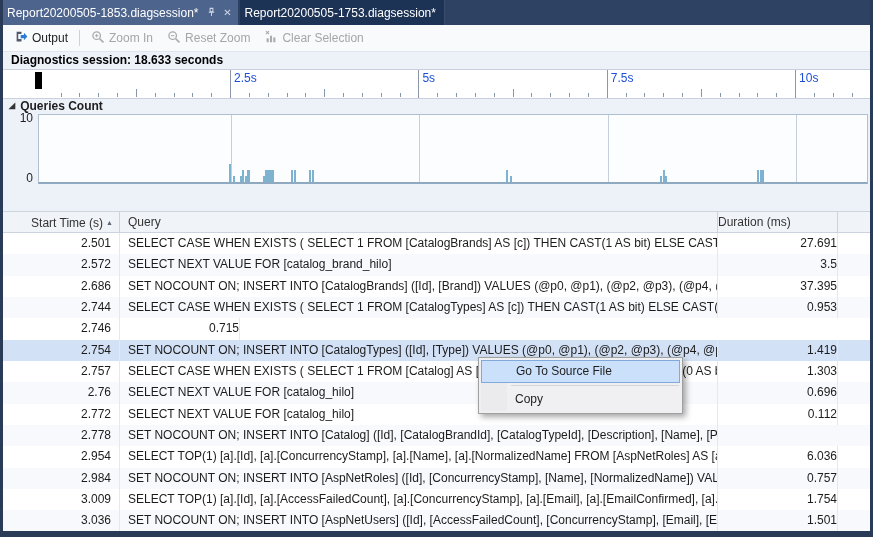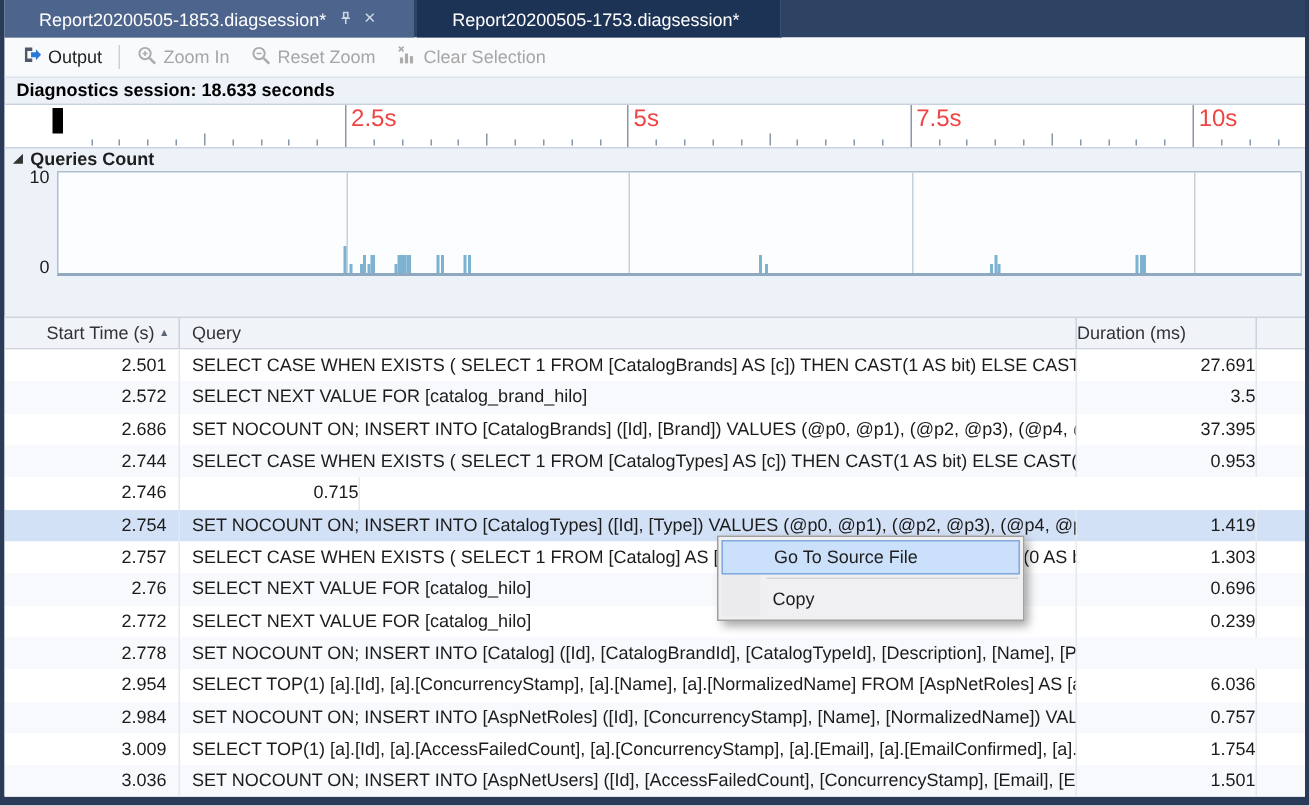--- a/index.html
+++ b/index.html
@@ -1,21 +1,21 @@
 <!DOCTYPE html>
 <html><head>
 <meta charset="utf-8">
 <style>
   html,body{margin:0;padding:0;background:#fff;}
   .window{position:relative;width:873px;height:537px;background:#2a3b58;font-family:"Liberation Sans",sans-serif;overflow:hidden;}
   .inner{position:absolute;left:3px;top:0;width:867px;height:531px;background:#edf1f8;overflow:hidden;}
 
   
   .tabbar{height:25px;background:#2e4363;display:flex;align-items:stretch;}
-  .tab{display:flex;align-items:center;padding:0 23px;font-size:12px;color:#ffffff;white-space:nowrap;cursor:default;}
+  .tab{display:flex;align-items:center;padding:0 4px;font-size:12px;color:#ffffff;white-space:nowrap;cursor:default;}
   .tab.active{background:#4d648c;}
   .tab.inactive{background:#1d3356;margin-left:2px;border-right:1px solid #3a4d6e;}
   .tab .tab-label{margin-right:4px;}
   .tab-icon{display:inline-flex;align-items:center;justify-content:center;width:14px;height:14px;margin-left:2px;color:#cdd6e4;font-size:10px;line-height:14px;}
 
   
   .toolbar{height:26px;background:#f8fafc;display:flex;align-items:center;padding-left:5px;}
   .tool-btn{display:flex;align-items:center;gap:4px;padding:2px 6px;font-size:12px;border:1px solid transparent;background:transparent;}
   .tool-btn.enabled{color:#1e1e1e;}
   .tool-btn.disabled{color:#a6a6a6;}
@@ -24,21 +24,21 @@
   
   .status{height:17px;line-height:16px;padding-left:8px;font-size:12px;font-weight:bold;color:#000;background:#edf1f8;border-top:1px solid #e0e4ec;}
 
   
   .ruler{position:relative;height:30px;background:#ffffff;border-top:1px solid #c8d1dd;border-bottom:1px solid #c8d1dd;box-sizing:border-box;}
   .ruler .marker{position:absolute;left:32px;top:2px;width:7px;height:17px;background:#000;}
   .ruler .tick{position:absolute;bottom:1px;width:1px;background:#8796a8;}
   .ruler .tick.minor{height:4px;}
   .ruler .tick.med{height:8px;}
   .ruler .lbl-line{position:absolute;top:0;bottom:0;width:1px;background:#8b97a8;}
-  .ruler .lbl{position:absolute;top:1px;font-size:16px;color:#ef4444;}
+  .ruler .lbl{position:absolute;top:1px;font-size:12px;color:#1d4ed8;}
 
   
   .qc-header{height:14px;line-height:14px;font-size:12px;font-weight:bold;color:#1e1e1e;background:#edf1f8;padding-left:6px;display:flex;align-items:center;gap:5px;}
   .qc-header .tri{font-size:8px;color:#333;}
   .chart{position:relative;height:78px;background:#edf1f8;}
   .plot{position:absolute;left:35px;right:2px;top:1px;height:70px;background:#fcfdff;border:1px solid #b0bfcf;border-bottom:2px solid #8fa9c0;box-sizing:border-box;}
   .ylab{position:absolute;width:28px;left:2px;text-align:right;font-size:12px;color:#1e1e1e;}
   .gridline{position:absolute;top:0;bottom:0;width:1px;background:#c6d0db;}
   .bar{position:absolute;bottom:0;width:2px;background:#7db2d0;}
   .gap{height:20px;background:#edf1f8;}
@@ -276,21 +276,21 @@
           </div>
           <div class="row even">
             <div class="td c1">2.76</div>
             <div class="td c2">SELECT NEXT VALUE FOR [catalog_hilo]</div>
             <div class="td c3">0.696</div>
             <div class="td c4"></div>
           </div>
           <div class="row">
             <div class="td c1">2.772</div>
             <div class="td c2">SELECT NEXT VALUE FOR [catalog_hilo]</div>
-            <div class="td c3">0.239</div>
+            <div class="td c3">0.112</div>
             <div class="td c4"></div>
           </div>
           <div class="row even">
             <div class="td c1">2.778</div>
             <div class="td c2">SET NOCOUNT ON; INSERT INTO [Catalog] ([Id], [CatalogBrandId], [CatalogTypeId], [Description], [Name], [Pictu...</div>
             <div class="td c4"></div>
           </div>
           <div class="row">
             <div class="td c1">2.954</div>
             <div class="td c2">SELECT TOP(1) [a].[Id], [a].[ConcurrencyStamp], [a].[Name], [a].[NormalizedName] FROM [AspNetRoles] AS [a] W...</div>

